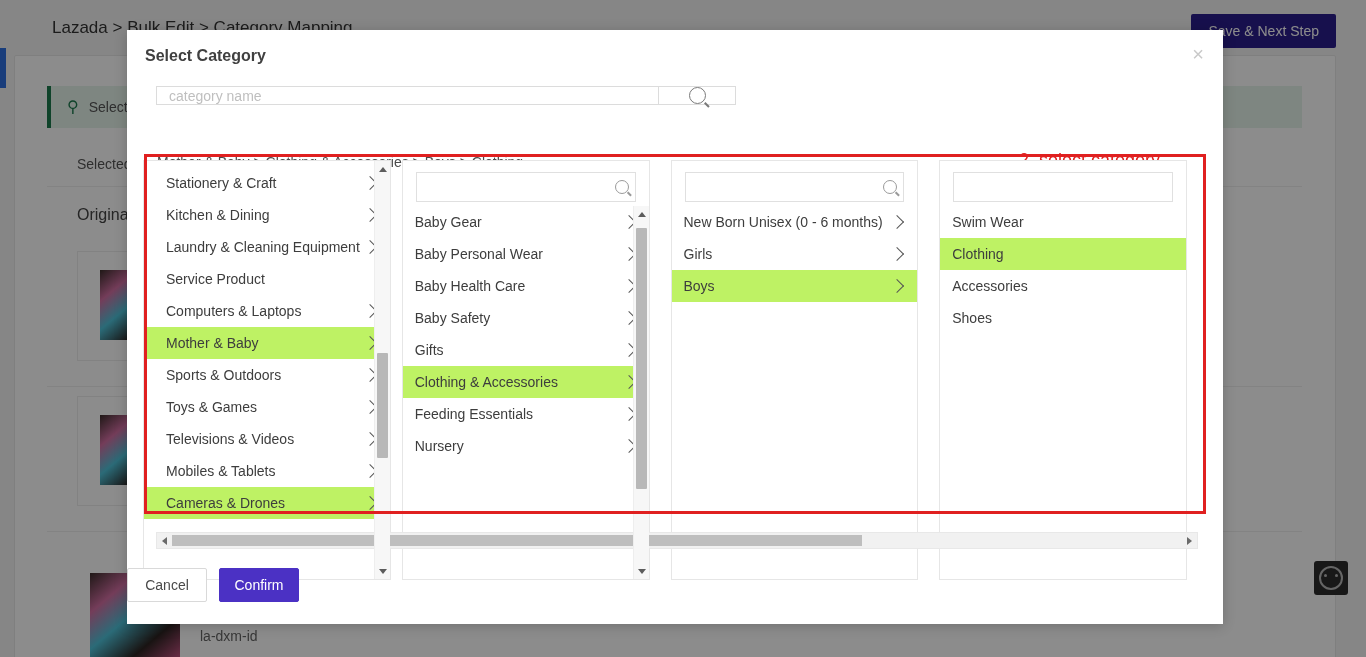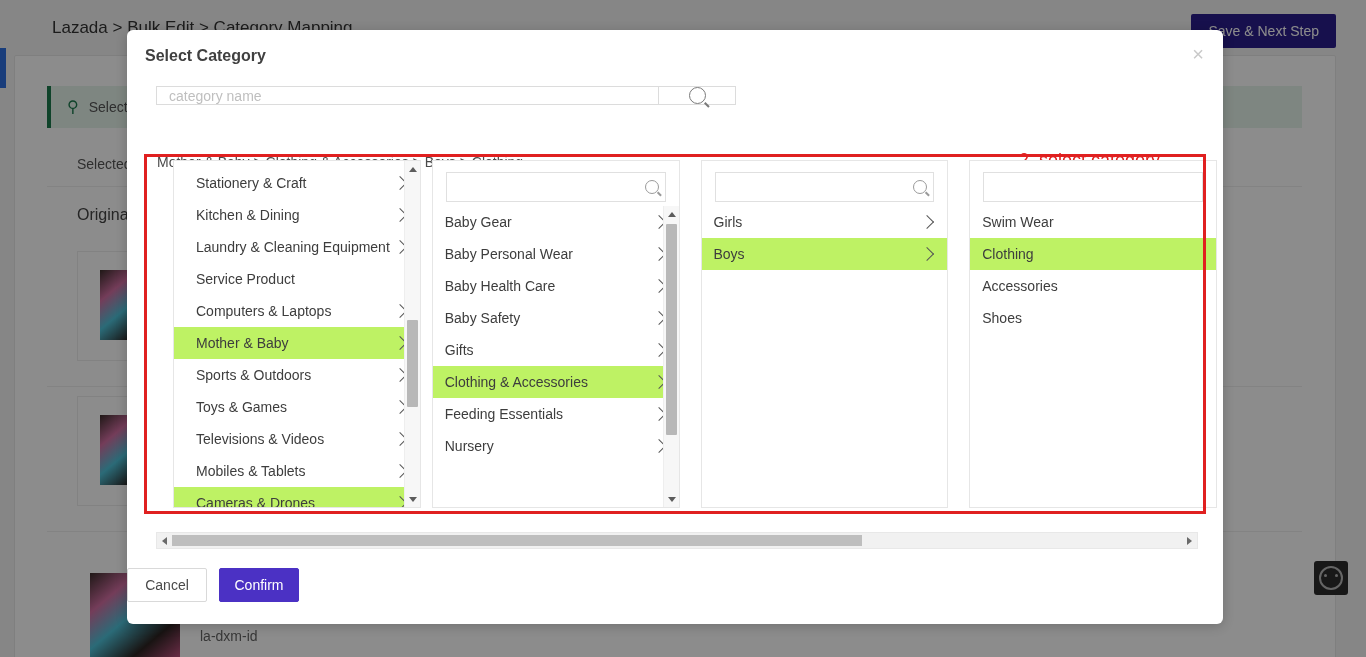--- a/index.html
+++ b/index.html
@@ -148,21 +148,20 @@
   }
 
   
   #modal {
     position: absolute;
     left: 127px; top: 30px;
     width: 1096px; height: 594px;
     background: #ffffff;
     box-shadow: 0 2px 12px rgba(0,0,0,0.2);
     z-index: 20;
-    border-radius: 6px;
   }
   #modal-title {
     position: absolute;
     left: 18px; top: 17px;
     font-size: 16px;
     font-weight: bold;
     color: #404040;
   }
   #modal-close {
     position: absolute;
@@ -249,22 +248,22 @@
     width: 1062px; height: 360px;
     border: 3px solid #e02020;
     box-sizing: border-box;
     pointer-events: none;
     z-index: 5;
   }
 
   
   #columns {
     position: absolute;
-    left: 46px; top: 130px;
-    width: 1044px; height: 348px;
+    left: 16px; top: 130px;
+    width: 1044px; height: 420px;
     display: flex;
   }
   .col {
     position: relative;
     height: 100%;
     border: 1px solid #e6e6e6;
     box-sizing: border-box;
     background: #fff;
     display: flex;
     flex-direction: column;
@@ -597,20 +596,24 @@
 
     <div class="col c3">
       <div class="col-search">
         <input type="text" placeholder="" style="">
         <span class="icon-slot">
             <span class="mag small"></span>
           </span>
       </div>
       <div class="list-area">
         <div class="cat-item">
+            <span class="lbl">New Born Unisex (0 - 6 months)</span>
+            <span class="chev"></span>
+          </div>
+        <div class="cat-item">
             <span class="lbl">Girls</span>
             <span class="chev"></span>
           </div>
         <div class="cat-item selected">
             <span class="lbl">Boys</span>
             <span class="chev"></span>
           </div>
       </div>
     </div>
 

